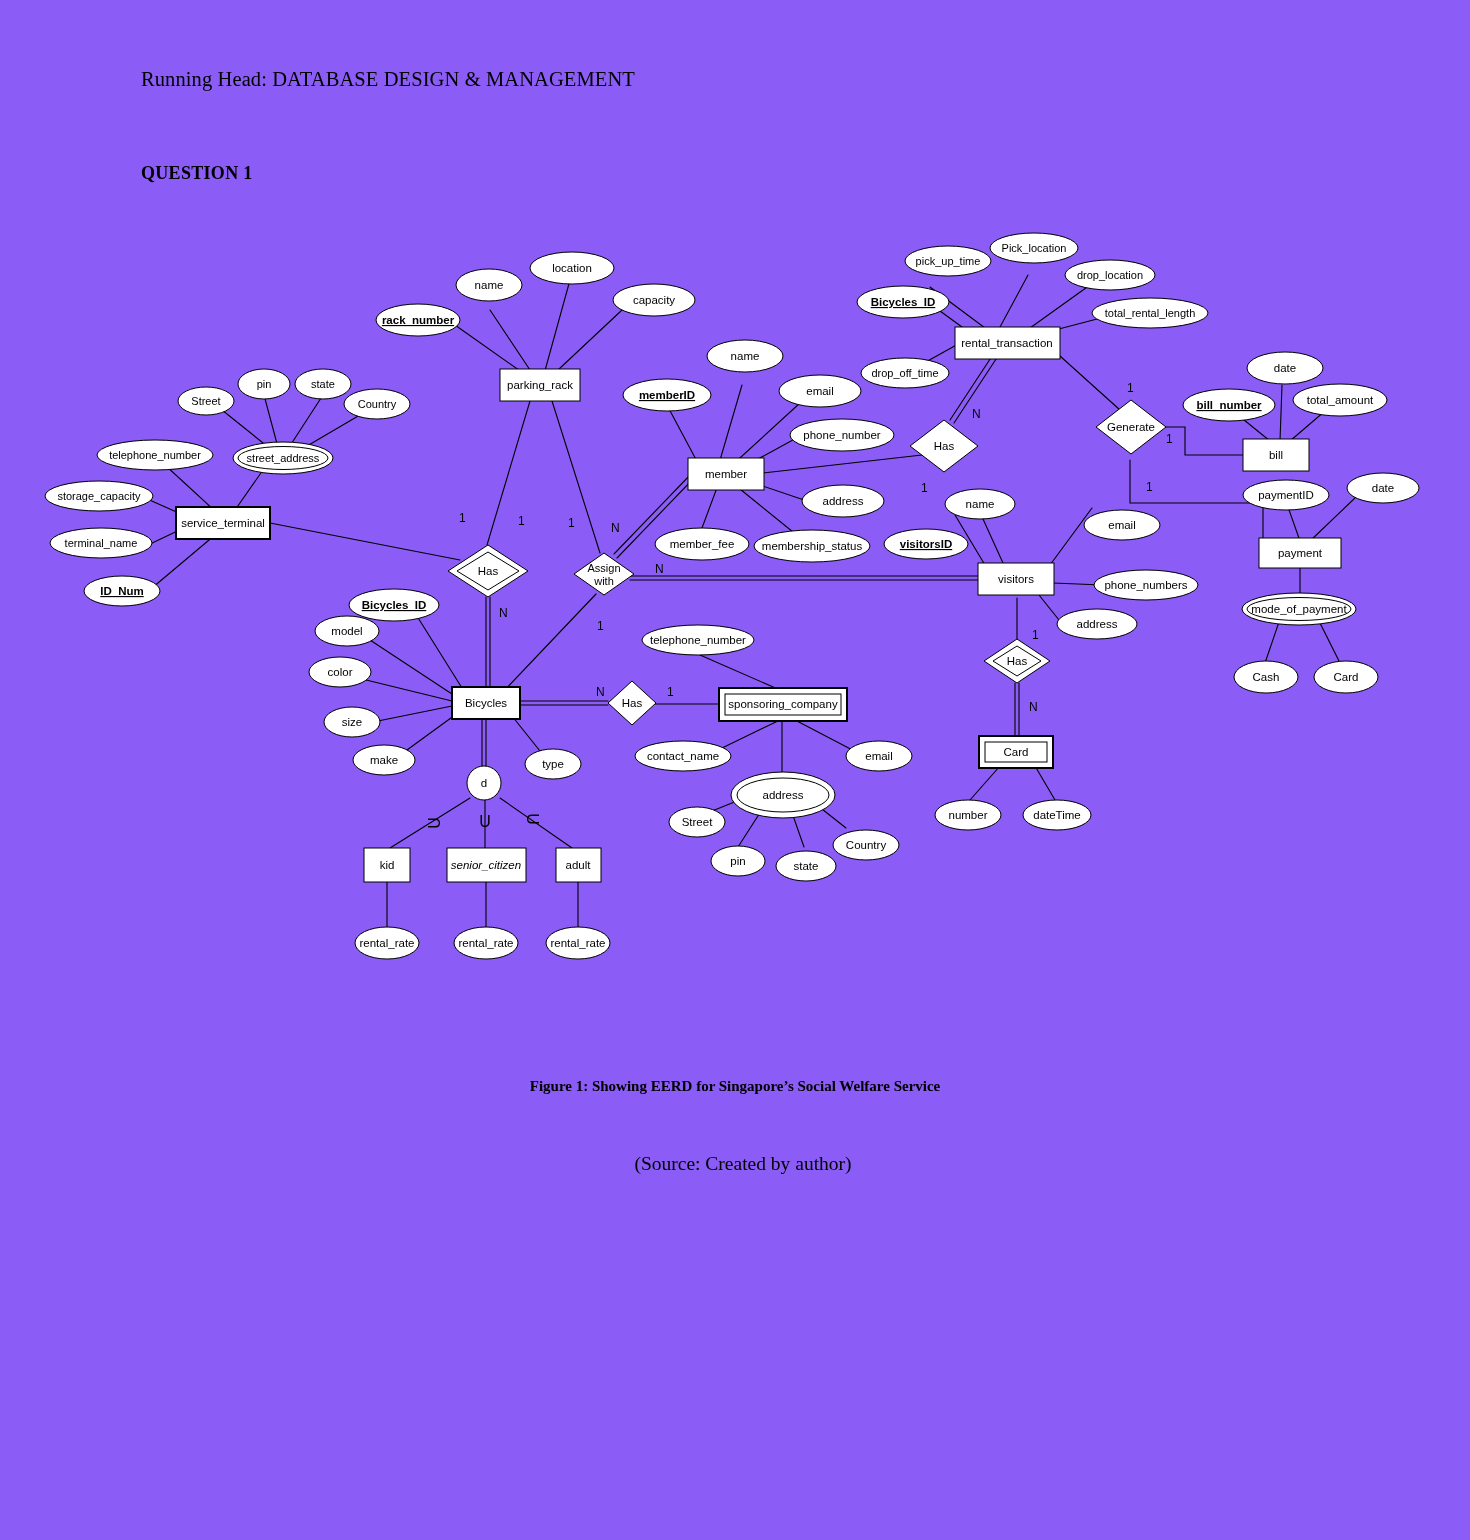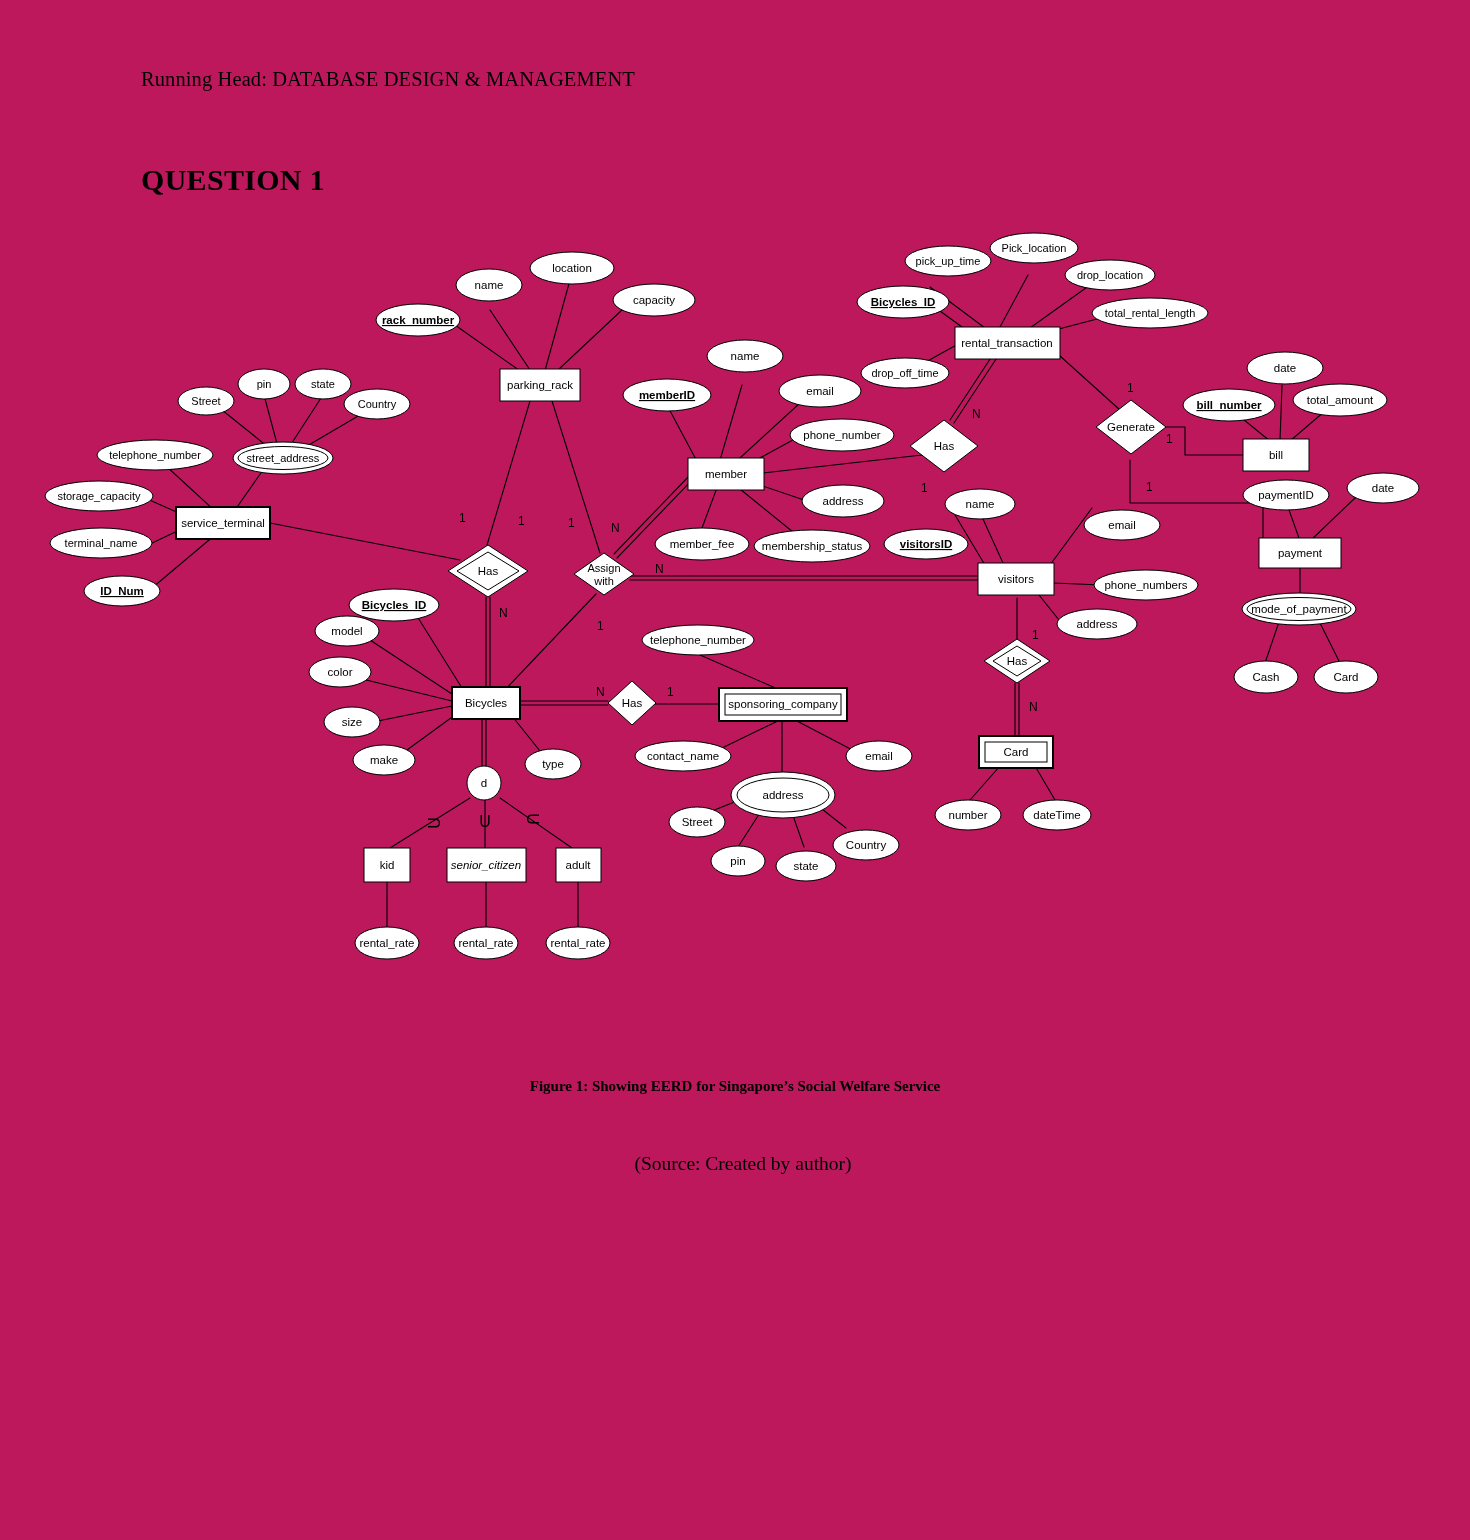--- a/index.html
+++ b/index.html
@@ -1,19 +1,19 @@
 <!DOCTYPE html>
 <html><head>
 <meta charset="utf-8">
 <style>
   html,body{margin:0;padding:0;background:#ffffff;}
   body{width:1470px;height:1540px;font-family:"Liberation Serif",serif;color:#000;}
-  .page{position:relative;width:1470px;height:1540px;background:#be185d;overflow:hidden;}
+  .page{position:relative;width:1470px;height:1540px;background:#8b5cf6;overflow:hidden;}
   .running-head{position:absolute;left:141px;top:68px;font-size:20.5px;font-family:"Liberation Serif",serif;letter-spacing:.1px;white-space:nowrap;}
-  .question-title{position:absolute;left:141px;top:163px;font-size:30px;font-weight:bold;font-family:"Liberation Serif",serif;letter-spacing:.3px;text-align:right;}
+  .question-title{position:absolute;left:141px;top:163px;font-size:18px;font-weight:bold;font-family:"Liberation Serif",serif;letter-spacing:.3px;text-align:right;}
   .fig-caption{position:absolute;left:0;top:1078px;width:1470px;text-align:center;font-size:15px;font-weight:bold;font-family:"Liberation Serif",serif;}
   .fig-source{position:absolute;left:8px;top:1153px;width:1470px;text-align:center;font-size:19.5px;font-family:"Liberation Serif",serif;}
   #erd{position:absolute;left:0;top:215px;}
   #erd text{font-family:"Liberation Sans",sans-serif;}
 </style>
 </head>
 <body>
 
 <div class="page">
 

